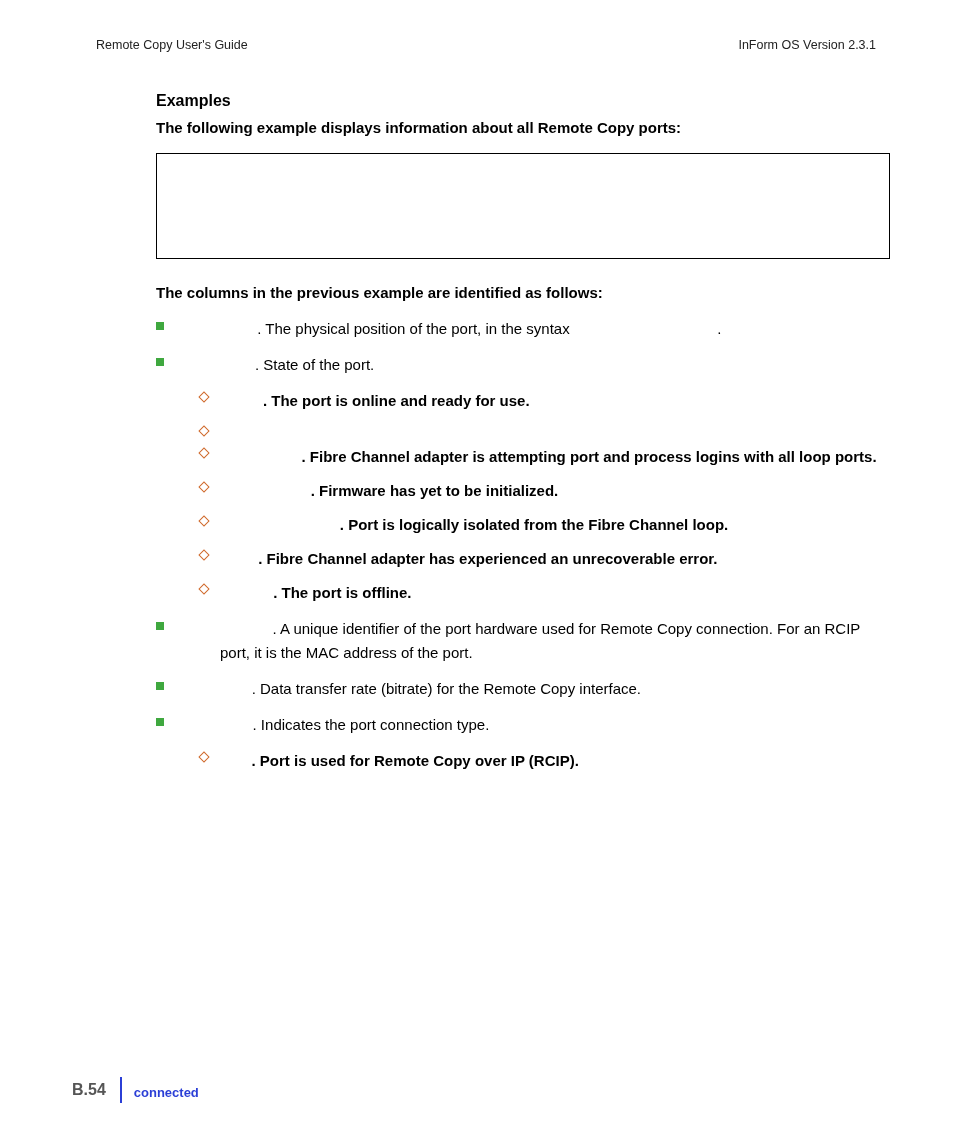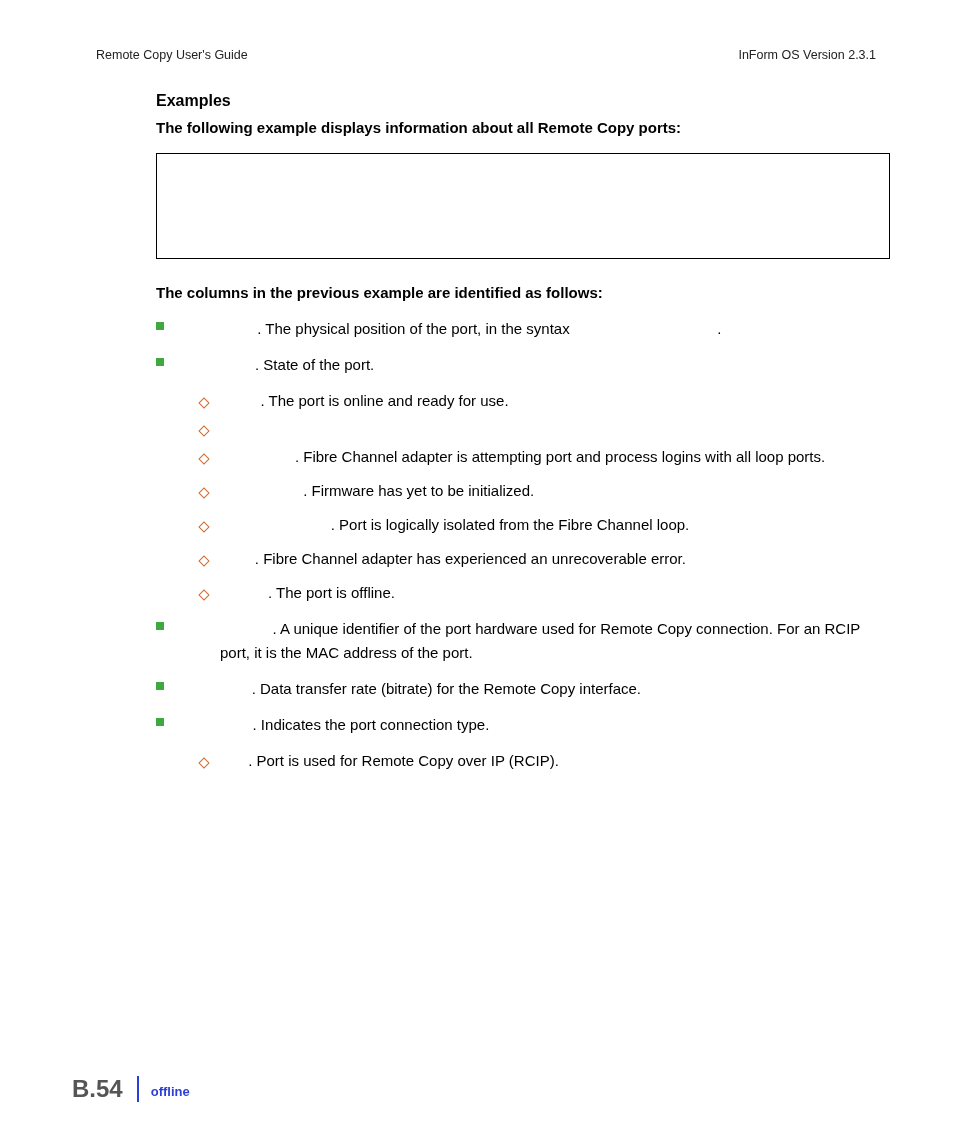--- a/index.html
+++ b/index.html
@@ -13,21 +13,21 @@
     position: relative;
   }
   .page {
     position: relative;
     width: 954px;
     height: 1145px;
     box-sizing: border-box;
   }
   .header {
     position: absolute;
-    top: 48px;
+    top: 38px;
     left: 96px;
     right: 78px;
     display: flex;
     justify-content: space-between;
     font-size: 12.5px;
     color: #222;
     font-weight: 400;
   }
   .content {
     position: absolute;
@@ -63,45 +63,46 @@
     flex: 0 0 24px;
     padding-top: 5px;
   }
   .sq {
     width: 8px;
     height: 8px;
     background: #3fa83f;
   }
   .l2 {
     display: flex;
-    align-items: center;
+    align-items: flex-start;
     margin: 10px 0 10px 44px;
     font-size: 15px;
     line-height: 1.6;
+    font-weight: bold;
   }
   .l2 .bullet {
     flex: 0 0 24px;
     padding-top: 4px;
   }
   .dia {
     width: 8px;
     height: 8px;
     transform: rotate(45deg);
     border: 1px solid #d06a2c;
     box-sizing: border-box;
   }
   .footer {
     position: absolute;
     left: 72px;
     bottom: 42px;
     display: flex;
     align-items: center;
   }
   .page-num {
-    font-size: 24px;
+    font-size: 16px;
     font-weight: 700;
     color: #555;
     padding-right: 14px;
   }
   .vsep {
     width: 2px;
     height: 26px;
     background: #2b3fd6;
     margin-right: 12px;
   }
@@ -244,16 +245,16 @@
       <div>
         <span style="visibility:hidden">rcip</span><span>. Port is used for Remote Copy over IP (RCIP).</span>
       </div>
     </div>
 
   </div>
 
   <div class="footer">
     <span class="page-num">B.54</span>
     <div class="vsep"></div>
-    <span class="section-name">offline</span>
+    <span class="section-name">connected</span>
   </div>
 
 </div>
 
 </body></html>

